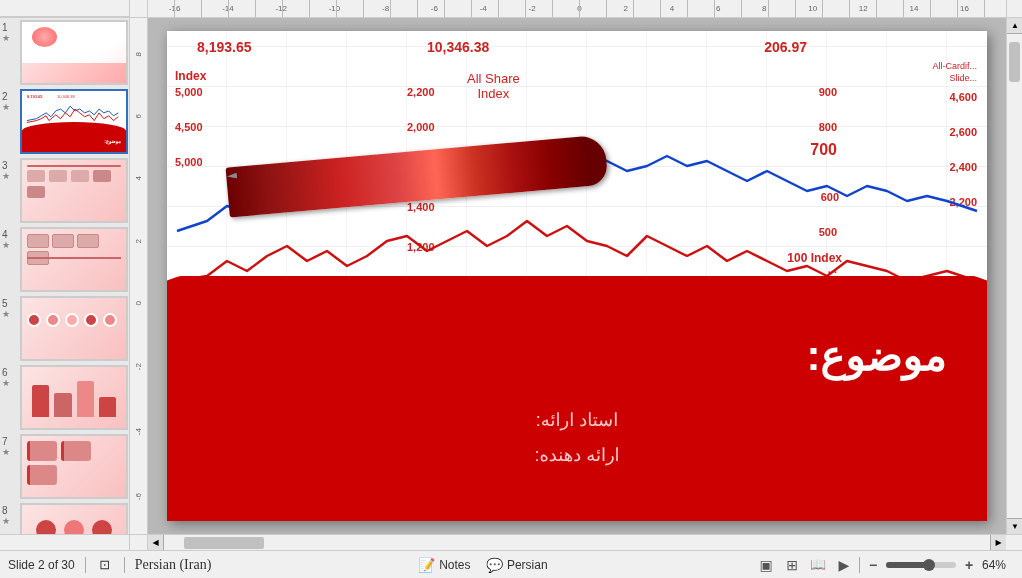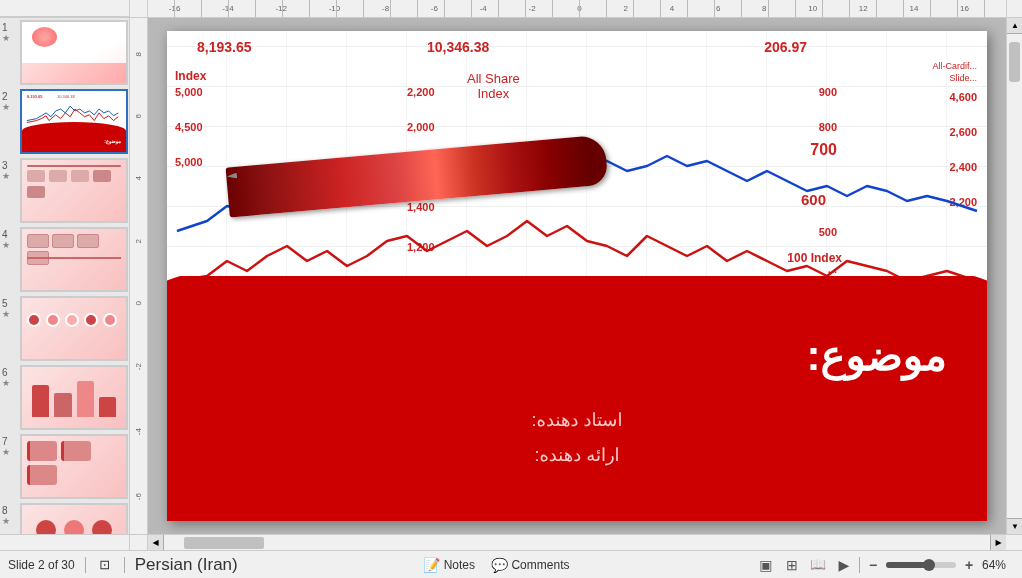--- a/index.html
+++ b/index.html
@@ -209,21 +209,21 @@
 
           <div style="position:absolute; left:240px; top:55px; font-size:11px; color:#cc2222; font-weight:bold;">2,200</div>
           <div style="position:absolute; left:240px; top:90px; font-size:11px; color:#cc2222; font-weight:bold;">2,000</div>
           <div style="position:absolute; left:240px; top:125px; font-size:11px; color:#cc2222; font-weight:bold;">1,8...</div>
           <div style="position:absolute; left:240px; top:170px; font-size:11px; color:#cc2222; font-weight:bold;">1,400</div>
           <div style="position:absolute; left:240px; top:210px; font-size:11px; color:#cc2222; font-weight:bold;">1,200</div>
 
           <div style="position:absolute; right:150px; top:55px; font-size:11px; color:#cc2222; font-weight:bold;">900</div>
           <div style="position:absolute; right:150px; top:90px; font-size:11px; color:#cc2222; font-weight:bold;">800</div>
           <div style="position:absolute; right:150px; top:110px; font-size:16px; color:#cc2222; font-weight:bold;">700</div>
-          <div style="position:absolute; right:161px; top:160px; font-size:15px; color:#cc2222; font-weight:bold;">600</div>
+          <div style="position:absolute; right:148px; top:160px; font-size:11px; color:#cc2222; font-weight:bold;">600</div>
           <div style="position:absolute; right:150px; top:195px; font-size:11px; color:#cc2222; font-weight:bold;">500</div>
           <div style="position:absolute; right:150px; top:232px; font-size:11px; color:#cc2222; font-weight:bold;">...</div>
 
           <div style="position:absolute; right:10px; top:30px; font-size:9px; color:#cc2222;">All-Cardif...</div>
           <div style="position:absolute; right:10px; top:42px; font-size:9px; color:#cc2222;">Slide...</div>
           <div style="position:absolute; right:10px; top:60px; font-size:11px; color:#cc2222; font-weight:bold;">4,600</div>
           <div style="position:absolute; right:10px; top:95px; font-size:11px; color:#cc2222; font-weight:bold;">2,600</div>
           <div style="position:absolute; right:10px; top:130px; font-size:11px; color:#cc2222; font-weight:bold;">2,400</div>
           <div style="position:absolute; right:10px; top:165px; font-size:11px; color:#cc2222; font-weight:bold;">2,200</div>
 
@@ -247,21 +247,21 @@
         </div>
 
         <div style="position:absolute; top:245px; left:0; right:0; height:100px; overflow:hidden; pointer-events:none;">
           <div style="position:absolute; bottom:0; left:-5%; width:110%; height:140px; background:#cc0000; border-radius:55% 55% 0 0 / 60% 60% 0 0;"></div>
         </div>
 
         <div style="position:absolute; bottom:0; left:0; right:0; height:230px; background:#cc0000;">
 
           <div style="position:absolute; right:40px; top:40px; font-size:42px; color:white; font-weight:bold; direction:rtl; font-family: 'Arial', sans-serif;">موضوع:</div>
 
-          <div style="position:absolute; left:50%; transform:translateX(-50%); bottom:90px; font-size:18px; color:#ffcccc; direction:rtl; white-space:nowrap; font-family: 'Arial', sans-serif;">استاد دهنده:</div>
+          <div style="position:absolute; left:50%; transform:translateX(-50%); bottom:90px; font-size:18px; color:#ffcccc; direction:rtl; white-space:nowrap; font-family: 'Arial', sans-serif;">استاد ارائه:</div>
 
           <div style="position:absolute; left:50%; transform:translateX(-50%); bottom:55px; font-size:18px; color:#ffcccc; direction:rtl; white-space:nowrap; font-family: 'Arial', sans-serif;">ارائه دهنده:</div>
 
         </div>
 
       </div>
     </div>
 
     <div style="width:16px; background:#f0f0f0; border-left:1px solid #ccc; display:flex; flex-direction:column;">
       <div style="width:16px; height:16px; background:#e0e0e0; border-bottom:1px solid #aaa; display:flex; align-items:center; justify-content:center; font-size:8px; cursor:pointer; flex-shrink:0;">▲</div>
@@ -286,31 +286,31 @@
     <div style="width:16px; background:#f0f0f0; flex-shrink:0;"></div>
   </div>
 
   <div style="height:28px; background:#f0f0f0; border-top:1px solid #ccc; display:flex; align-items:center; justify-content:space-between; padding:0 8px; font-size:12px; color:#333;">
 
     <div style="display:flex; align-items:center; gap:10px;">
       <span style="font-size:12px;">Slide 2 of 30</span>
       <div style="width:1px; height:16px; background:#aaa;"></div>
       <div style="width:18px; height:18px; display:flex; align-items:center; justify-content:center; font-size:13px; cursor:pointer;">⊡</div>
       <div style="width:1px; height:16px; background:#aaa;"></div>
-      <span style="font-size:17px;">Persian (Iran)</span>
+      <span style="font-size:14px;font-family:Liberation Serif, serif;">Persian (Iran)</span>
     </div>
 
     <div style="display:flex; align-items:center; gap:8px;">
       <div style="display:flex; align-items:center; gap:3px; cursor:pointer; padding:2px 4px;">
         <span style="font-size:14px;">📝</span>
         <span style="font-size:12px;">Notes</span>
       </div>
       <div style="display:flex; align-items:center; gap:3px; cursor:pointer; padding:2px 4px;">
         <span style="font-size:14px;">💬</span>
-        <span style="font-size:12px;">Comments</span>
+        <span style="font-size:12px;">Persian</span>
       </div>
     </div>
 
     <div style="display:flex; align-items:center; gap:4px;">
       <div style="width:22px; height:20px; display:flex; align-items:center; justify-content:center; cursor:pointer; font-size:14px; color:#555;">▣</div>
       <div style="width:22px; height:20px; display:flex; align-items:center; justify-content:center; cursor:pointer; font-size:14px; color:#555;">⊞</div>
       <div style="width:22px; height:20px; display:flex; align-items:center; justify-content:center; cursor:pointer; font-size:13px; color:#555;">📖</div>
       <div style="width:22px; height:20px; display:flex; align-items:center; justify-content:center; cursor:pointer; font-size:14px; color:#555;">▶</div>
       <div style="width:1px; height:16px; background:#aaa;"></div>
       <div style="width:18px; height:18px; display:flex; align-items:center; justify-content:center; cursor:pointer; font-size:14px; font-weight:bold; color:#555;">−</div>

